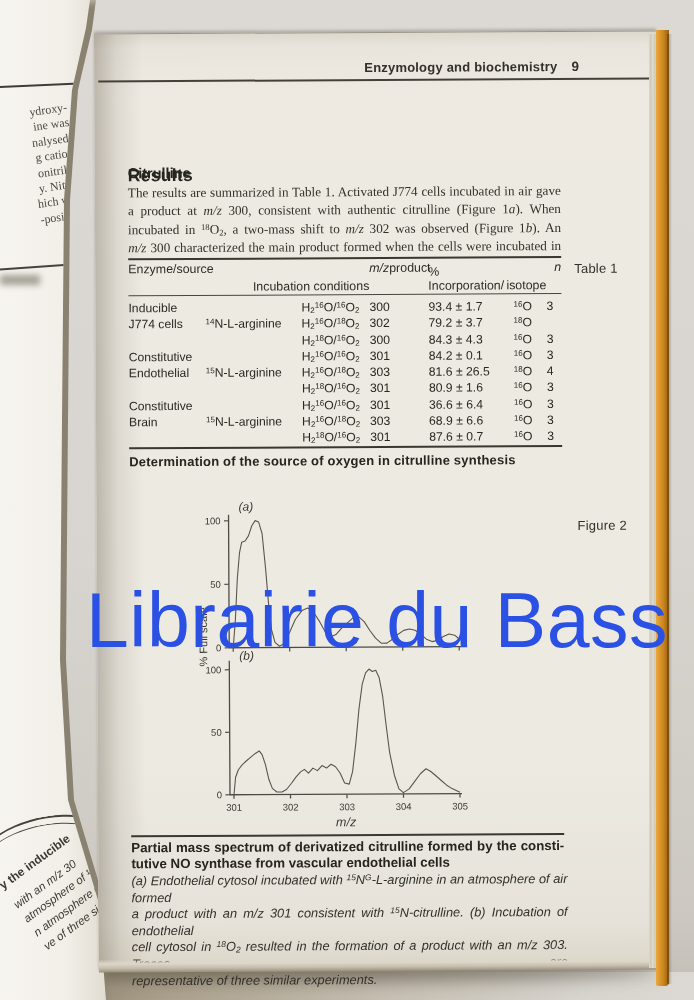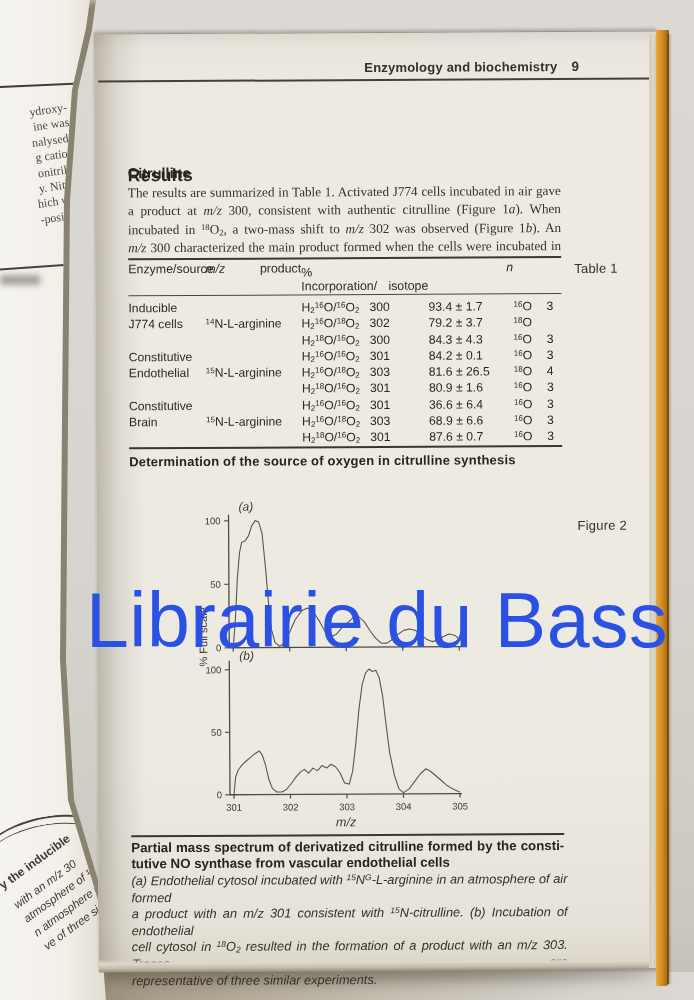--- a/index.html
+++ b/index.html
@@ -157,20 +157,23 @@
         <div class="pline">a product at <i>m/z</i> 300, consistent with authentic citrulline (Figure 1<i>a</i>). When</div>
         <div class="pline">incubated in <sup>18</sup>O<sub>2</sub>, a two-mass shift to <i>m/z</i> 302 was observed (Figure 1<i>b</i>). An</div>
         <div class="pline"><i>m/z</i> 300 characterized the main product formed when the cells were incubated in</div>
       </div>
 
     <div class="tbl-top-rule"></div>
     <div class="thead">
       <div class="hc">
         <span>Enzyme/</span>
         <span>source</span>
+      </div>
+      <div class="hc span2 bottom">
+        <span>Incubation conditions</span>
       </div>
       <div class="hc">
         <span><i>m/z</i></span>
         <span>product</span>
       </div>
       <div class="hc span2">
         <span>% Incorporation/</span>
         <span>isotope</span>
       </div>
       <div class="hc bottom">

